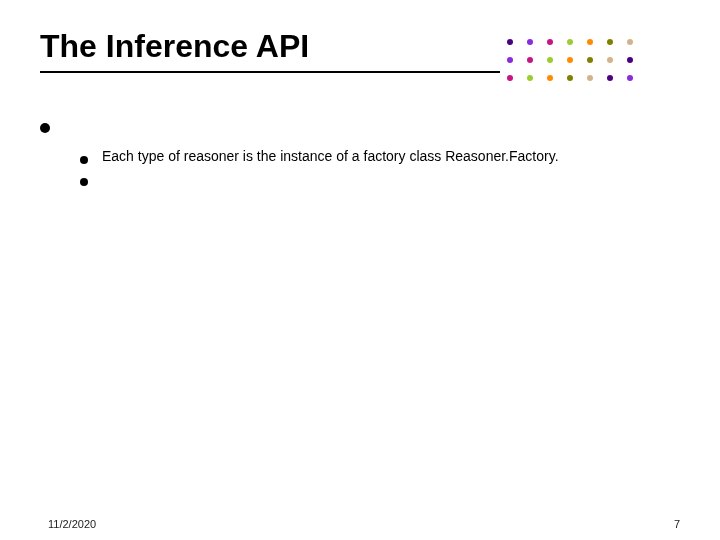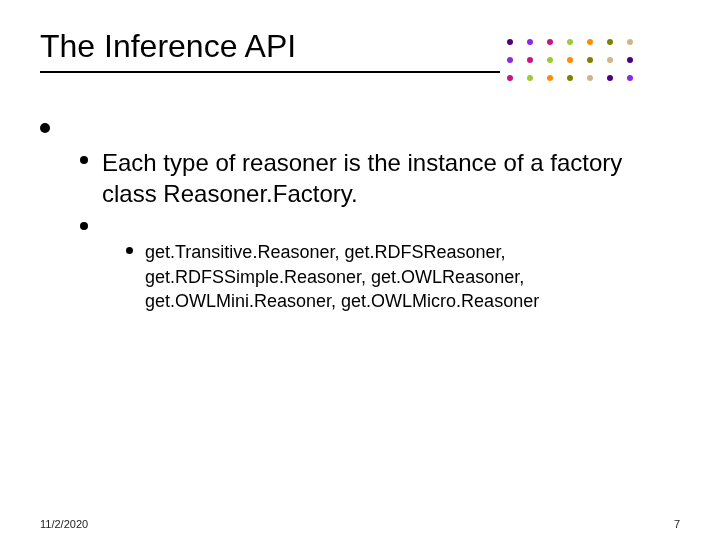--- a/index.html
+++ b/index.html
@@ -1,33 +1,33 @@
 <!DOCTYPE html>
 <html><head>
 <meta charset="utf-8">
 <style>
 html,body{margin:0;padding:0}
 body{width:720px;height:540px;background:#fff;font-family:Arial,Helvetica,sans-serif;color:#000;position:relative;box-sizing:border-box}
 .slide{padding:28px 40px 0 40px}
 .title-row{display:flex;align-items:flex-start}
-.title{font-size:32px;font-weight:normal;margin:0;flex:1}
+.title{font-size:32px;font-weight:bold;margin:0;flex:1}
 .title-underline{height:2px;background:#000;margin-top:6px;width:460px}
 .dots{width:150px;margin-top:4px}
 .dots svg{display:block}
 .content{margin-top:22px}
 .lvl1{display:flex;align-items:flex-start;margin-bottom:14px}
 .lvl2{display:flex;align-items:flex-start;margin:4px 0 4px 40px}
 .lvl3{display:flex;align-items:flex-start;margin:10px 0 4px 86px}
 .b1{width:10px;height:10px;border-radius:50%;background:#000;flex:0 0 10px;margin-top:9px;margin-right:14px}
 .b2{width:8px;height:8px;border-radius:50%;background:#000;flex:0 0 8px;margin-top:9px;margin-right:14px}
 .b3{width:7px;height:7px;border-radius:50%;background:#000;flex:0 0 7px;margin-top:7px;margin-right:12px}
 .t1{font-size:26px;line-height:1.25}
-.t2{font-size:24px;line-height:1.3;max-width:540px}
+.t2{font-size:14px;line-height:1.3;max-width:540px}
 .t3{font-size:18px;line-height:1.35;max-width:500px}
-.footer{position:absolute;bottom:10px;left:40px;right:40px;display:flex;justify-content:space-between;font-size:11px;color:#222}
+.footer{position:absolute;bottom:10px;left:48px;right:40px;display:flex;justify-content:space-between;font-size:11px;color:#222}
 </style>
 </head>
 <body>
 
 <div class="slide">
   <div class="title-row">
     <div>
       <h1 class="title">The Inference API</h1>
       <div class="title-underline"></div>
     </div>
@@ -64,23 +64,19 @@
     <div class="lvl1">
       <span class="b1"></span>
     </div>
     <div class="lvl2">
       <span class="b2"></span>
       <span class="t2">Each type of reasoner is the instance of a factory class Reasoner.Factory.</span>
     </div>
     <div class="lvl2">
       <span class="b2"></span>
     </div>
-    <div class="lvl3">
-      <span class="b3"></span>
-      <span class="t3">get.Transitive.Reasoner, get.RDFSReasoner, get.RDFSSimple.Reasoner, get.OWLReasoner, get.OWLMini.Reasoner, get.OWLMicro.Reasoner</span>
-    </div>
   </div>
 </div>
 
 <div class="footer">
   <span>11/2/2020</span>
   <span>7</span>
 </div>
 
 </body></html>

